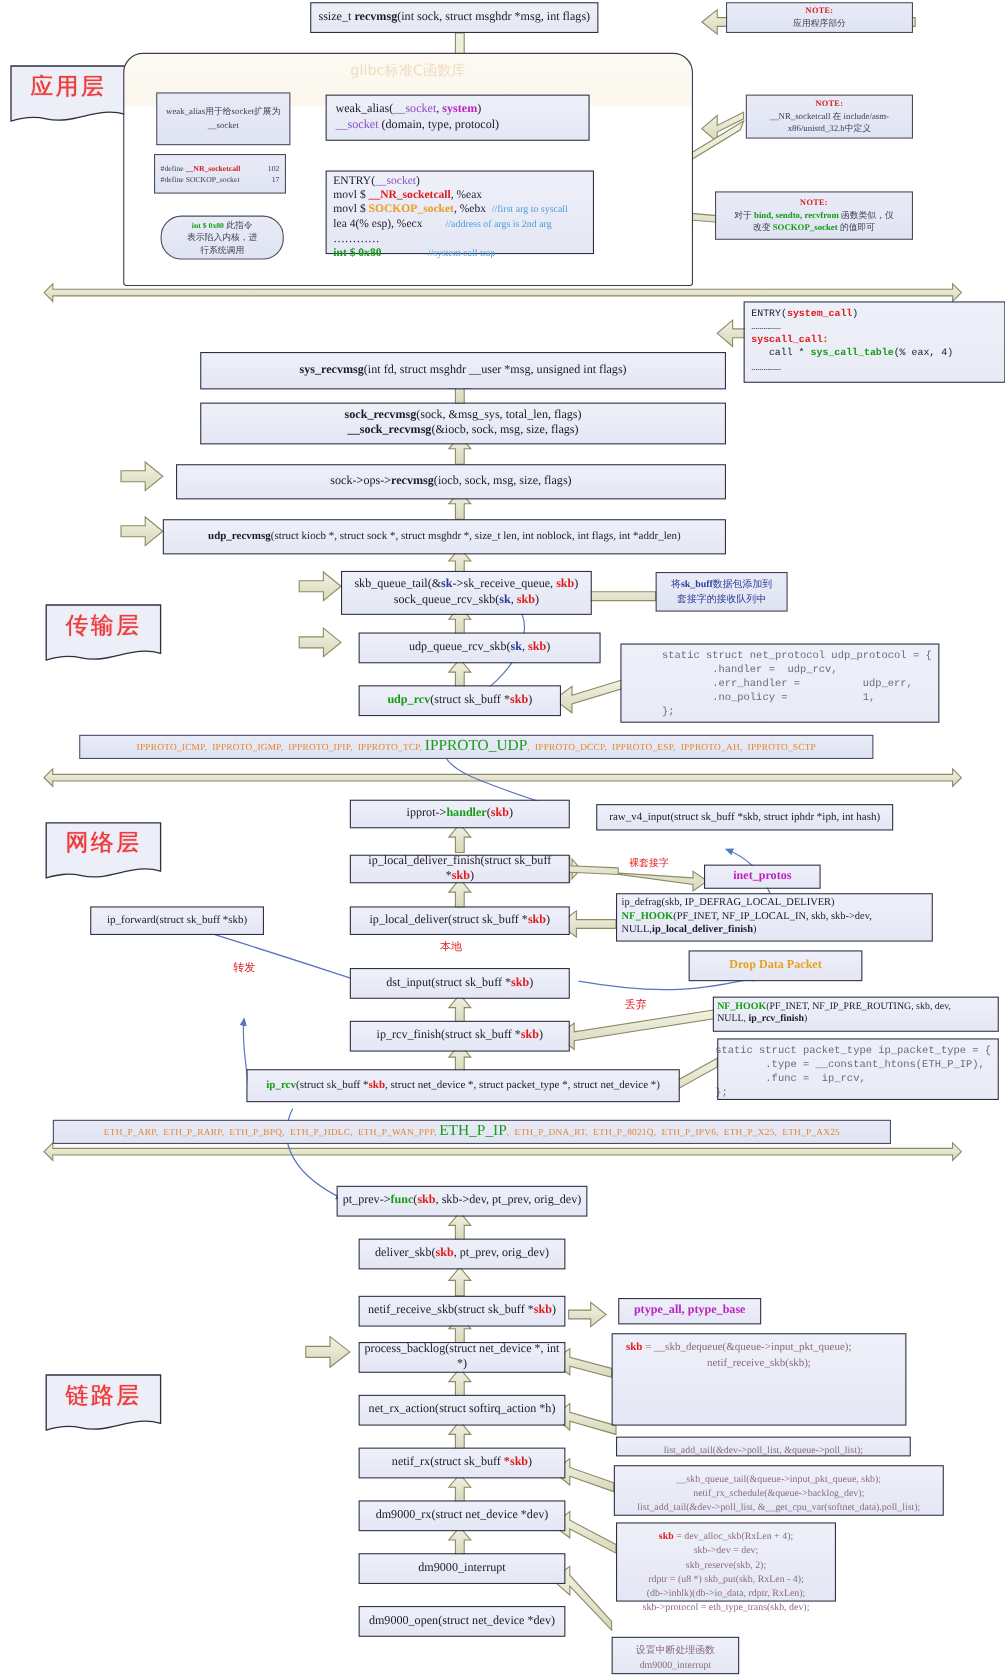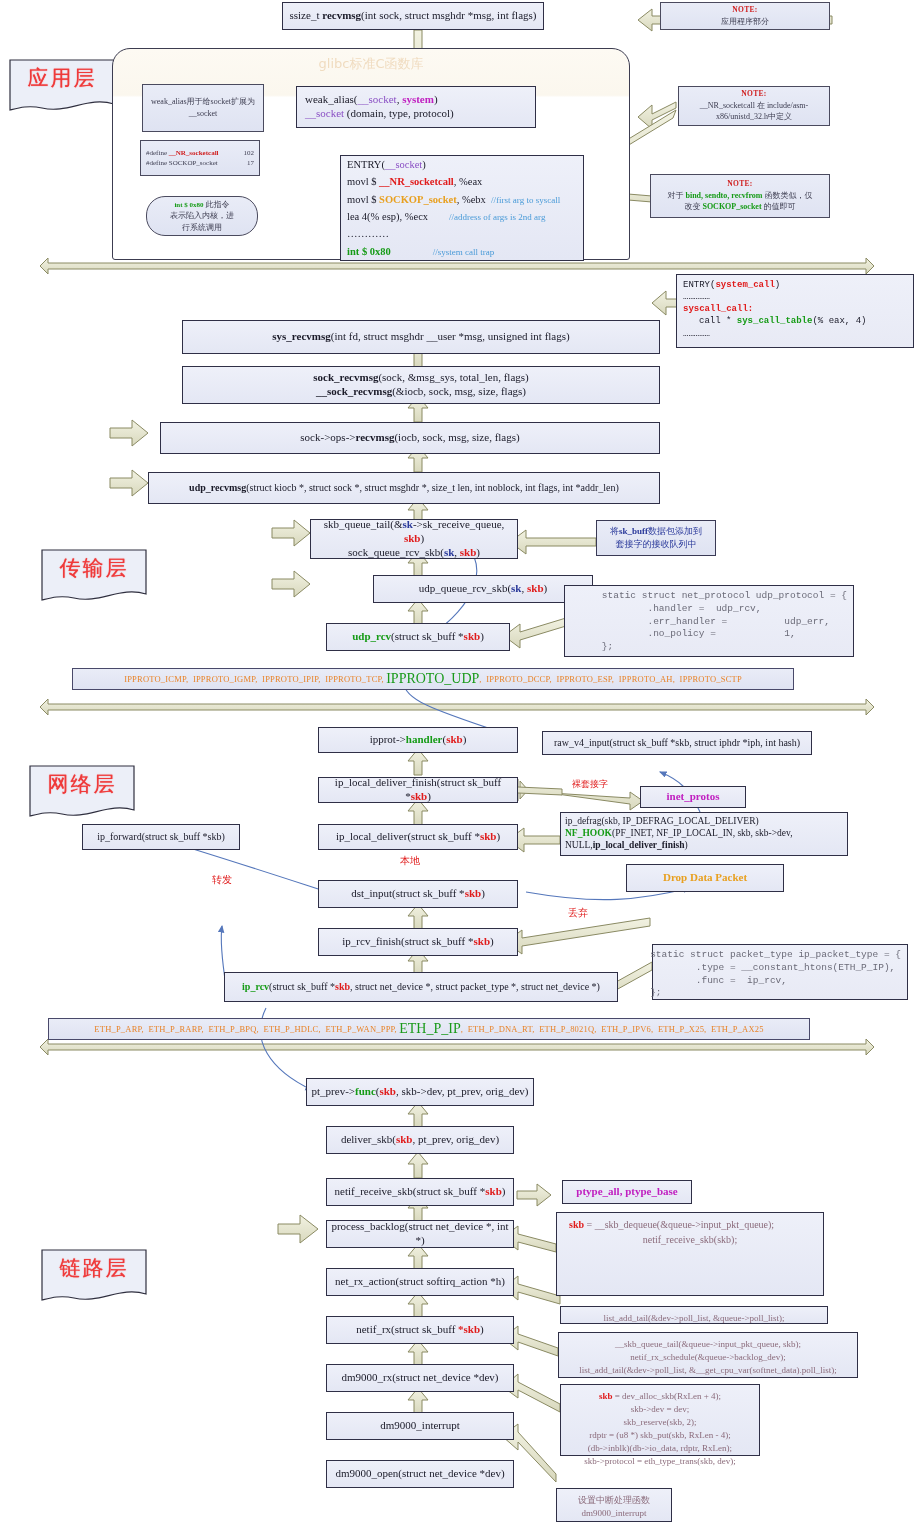--- a/index.html
+++ b/index.html
@@ -197,21 +197,21 @@
     <div class="ftxt">应用层</div>
   </div>
 
   <div class="flag" style="left:40px; top:548px;">
     <svg class="fsvg" width="108" height="58" viewBox="0 0 108 58">
       <path d="M2,2 L106,2 L106,46 C80,38 60,56 34,50 C20,47 10,50 2,52 Z" fill="#eceff8" stroke="#2f2f3f" stroke-width="1.2"></path>
     </svg>
     <div class="ftxt">传输层</div>
   </div>
 
-  <div class="flag" style="left:28px; top:746px;margin-top:18px;">
+  <div class="flag" style="left:40px; top:746px;">
     <svg class="fsvg" width="108" height="58" viewBox="0 0 108 58">
       <path d="M2,2 L106,2 L106,46 C80,38 60,56 34,50 C20,47 10,50 2,52 Z" fill="#eceff8" stroke="#2f2f3f" stroke-width="1.2"></path>
     </svg>
     <div class="ftxt">网络层</div>
   </div>
 
   <div class="flag" style="left:40px; top:1248px;">
     <svg class="fsvg" width="108" height="58" viewBox="0 0 108 58">
       <path d="M2,2 L106,2 L106,46 C80,38 60,56 34,50 C20,47 10,50 2,52 Z" fill="#eceff8" stroke="#2f2f3f" stroke-width="1.2"></path>
     </svg>
@@ -246,21 +246,21 @@
       <span>17</span>
     </div>
   </div>
 
   <div class="note" style="left:146px; top:196px; width:112px; height:40px;border-radius:19px;">
     <div><span class="grn" style="font-size:7px">int $ 0x80</span><span> 此指令</span></div>
     <div>表示陷入内核，进</div>
     <div>行系统调用</div>
   </div>
 
-  <div class="box" style="left:296px; top:155px; width:244px; height:106px; flex-direction:column; align-items:flex-start; justify-content:space-between; padding-left:6px; font-size:10.5px;margin-left:44px;">
+  <div class="box" style="left:296px; top:155px; width:244px; height:76px; flex-direction:column; align-items:flex-start; justify-content:space-between; padding-left:6px; font-size:10.5px;">
     <div>ENTRY(<span class="pur">__socket</span>)</div>
     <div><span>movl $ </span><span class="red">__NR_socketcall</span><span>, %eax</span></div>
     <div><span>movl $ </span><span class="orn">SOCKOP_socket</span><span>, %ebx</span> &nbsp;<span class="cyan" style="font-size:9px">//first arg to syscall</span></div>
     <div><span>lea 4(% esp), %ecx</span> &nbsp;&nbsp;&nbsp;&nbsp;&nbsp;&nbsp;&nbsp;<span class="cyan" style="font-size:9px">//address of args is 2nd arg</span></div>
     <div>…………</div>
     <div><span class="grn">int $ 0x80</span> &nbsp;&nbsp;&nbsp;&nbsp;&nbsp;&nbsp;&nbsp;&nbsp;&nbsp;&nbsp;&nbsp;&nbsp;&nbsp;&nbsp;&nbsp;<span class="cyan" style="font-size:9px">//system call trap</span></div>
   </div>
 
   <div class="note" style="left:660px; top:2px; width:170px; height:28px;">
     <div class="ttl">NOTE:</div>
@@ -299,31 +299,31 @@
   </div>
 
   <div class="box" style="left:160px; top:422px; width:500px; height:32px;">
     <span><span>sock-&gt;ops-&gt;</span><span class="b">recvmsg</span><span>(iocb, sock, msg, size, flags)</span></span>
   </div>
 
   <div class="box" style="left:148px; top:472px; width:512px; height:32px; font-size:10px;">
     <span><span class="b">udp_recvmsg</span><span>(struct kiocb *, struct sock *, struct msghdr *, size_t len, int noblock, int flags, int *addr_len)</span></span>
   </div>
 
-  <div class="box" style="left:310px; top:519px; width:208px; height:40px; flex-direction:column;text-align:center;">
+  <div class="box" style="left:310px; top:519px; width:228px; height:40px; flex-direction:column;text-align:center;">
     <div>skb_queue_tail(&amp;<span class="navy">sk</span>-&gt;sk_receive_queue, <span class="red">skb</span>)</div>
     <div>sock_queue_rcv_skb(<span class="navy">sk</span>, <span class="red">skb</span>)</div>
   </div>
 
   <div class="note" style="left:596px; top:520px; width:120px; height:36px; border-color:#3a3a55;">
     <div style="color:#2b3a9b;font-size:9px">将<span class="b">sk_buff</span>数据包添加到</div>
     <div style="color:#2b3a9b;font-size:9px">套接字的接收队列中</div>
   </div>
 
-  <div class="box" style="left:326px; top:575px; width:220px; height:28px;margin-left:47px;">
+  <div class="box" style="left:326px; top:575px; width:220px; height:28px;">
     <span>udp_queue_rcv_skb(<span class="navy">sk</span>, <span class="red">skb</span>)</span>
   </div>
 
   <div class="box" style="left:326px; top:623px; width:184px; height:28px;">
     <span><span class="grn">udp_rcv</span>(struct sk_buff *<span class="red">skb</span>)</span>
   </div>
 
   <div class="box code" style="left:564px; top:585px; width:290px; height:72px;">
     <pre style="margin:0;font:inherit;white-space:pre">static struct net_protocol udp_protocol = {
         .handler =  udp_rcv,
@@ -381,20 +381,26 @@
   </div>
 
   <div class="box" style="left:626px; top:864px; width:158px; height:28px;">
     <span class="orn">Drop Data Packet</span>
   </div>
 
   <div class="box" style="left:318px; top:928px; width:200px; height:28px;">
     <span>ip_rcv_finish(struct sk_buff *<span class="red">skb</span>)</span>
   </div>
 
+  <div class="box" style="left:648px; top:906px; width:260px; height:32px; align-items:flex-start; justify-content:flex-start; text-align:left; font-size:9px; padding:2px 3px;">
+    <div>
+      <div><span class="grn">NF_HOOK</span><span>(PF_INET,  NF_IP_PRE_ROUTING,  skb,  dev,</span></div>
+      <div><span>NULL, </span><span class="b">ip_rcv_finish</span><span>)</span></div>
+    </div>
+  </div>
 
   <div class="box" style="left:224px; top:972px; width:394px; height:30px; font-size:10px;">
     <span><span class="grn b">ip_rcv</span>(struct sk_buff *<span class="red">skb</span>, struct net_device *, struct packet_type *, struct net_device *)</span>
   </div>
 
   <div class="box code" style="left:652px; top:944px; width:256px; height:56px;">
     <pre style="margin:0;font:inherit;white-space:pre">static struct packet_type ip_packet_type = {
         .type = __constant_htons(ETH_P_IP),
         .func =  ip_rcv,
 };</pre>

